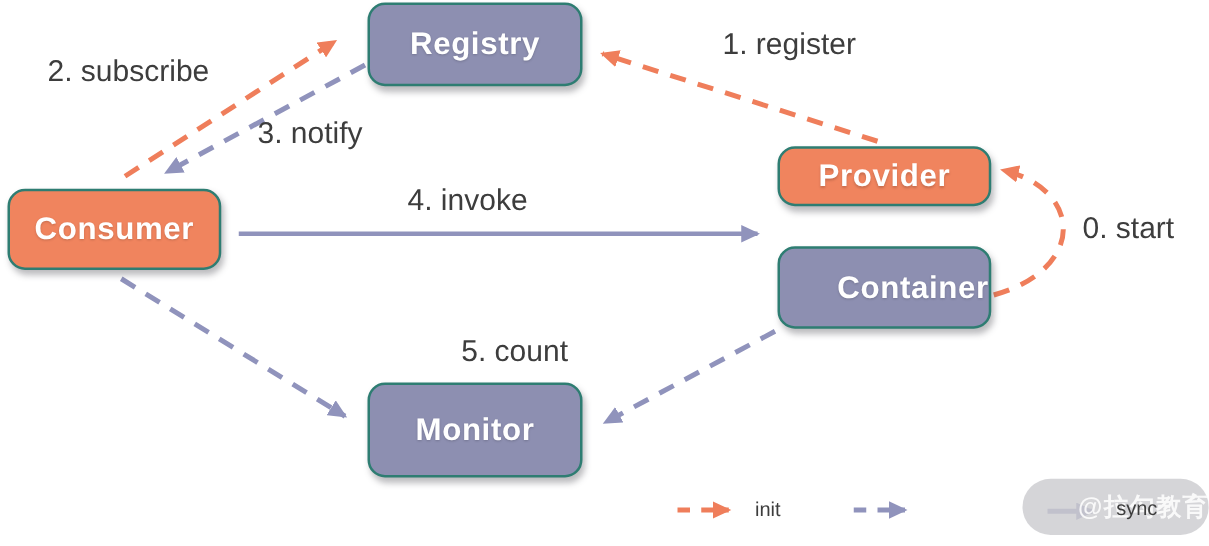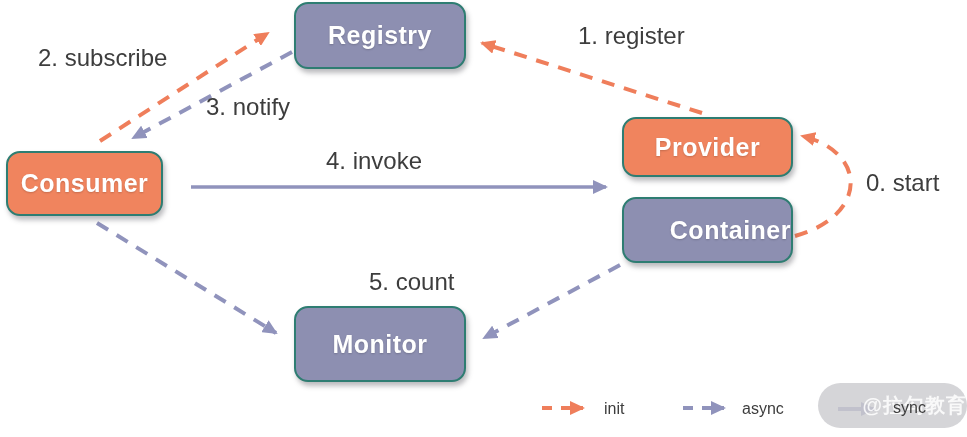--- a/index.html
+++ b/index.html
@@ -29,22 +29,22 @@
     font-size: 25px;
     font-weight: 700;
     letter-spacing: 0.5px;
     box-shadow: 2px 4px 5px rgba(60,60,70,0.35);
     text-shadow: 0 1px 2px rgba(0,0,0,0.18);
   }
   .node.orange { background: #F0845E; }
   .node.purple { background: #8D8FB1; }
 
   .node-registry  { left: 294px; top: 2px;   width: 172px; height: 67px; }
-  .node-consumer  { left: 6px;   top: 151px; width: 157px; height: 65px; }
-  .node-provider  { left: 622px; top: 117px; width: 171px; height: 60px; }
+  .node-consumer  { left: 6px;   top: 151px; width: 171px; height: 65px; }
+  .node-provider  { left: 622px; top: 117px; width: 171px; height: 48px; }
   .node-container { left: 622px; top: 197px; width: 171px; height: 66px; justify-content: flex-end; }
   .node-monitor   { left: 294px; top: 306px; width: 172px; height: 76px; }
 
   .edge-label {
     position: absolute;
     z-index: 2;
     color: #3D3D3D;
     font-size: 24px;
     line-height: 30px;
     white-space: nowrap;
@@ -138,20 +138,19 @@
   </div>
 
   <div class="edge-label lbl-subscribe">2. subscribe</div>
   <div class="edge-label lbl-notify">3. notify</div>
   <div class="edge-label lbl-register">1. register</div>
   <div class="edge-label lbl-invoke">4. invoke</div>
   <div class="edge-label lbl-start">0. start</div>
   <div class="edge-label lbl-count">5. count</div>
 
   <div class="legend-label lbl-legend-init">init</div>
-  <div class="legend-label lbl-legend-async">async</div>
   <div class="legend-label lbl-legend-sync">sync</div>
 
   <div class="watermark">
     <span class="watermark-text">@拉勾教育</span>
   </div>
 
 </div>
 
 </body></html>

